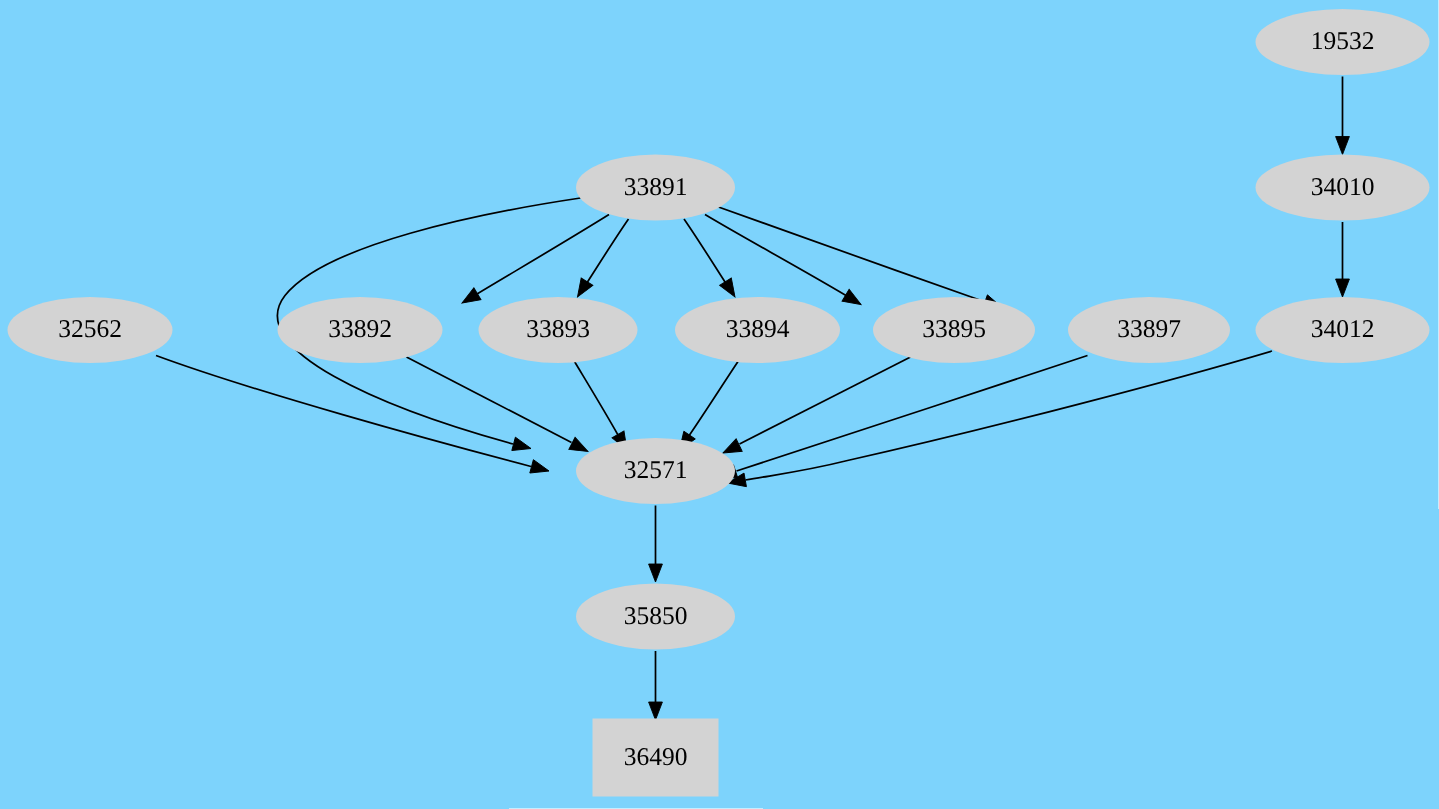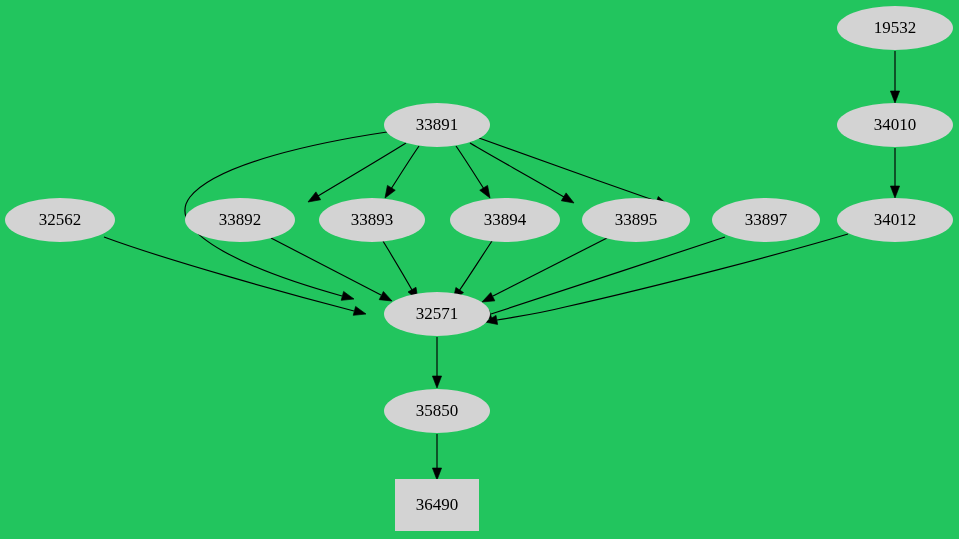--- a/index.html
+++ b/index.html
@@ -7,21 +7,21 @@
     padding: 0;
     background: #ffffff;
   }
   body {
     font-family: "Liberation Serif", "DejaVu Serif", serif;
   }
   #graph-canvas {
     position: relative;
     width: 959px;
     height: 539px;
-    background: #22c55e;
+    background: #7dd3fc;
     overflow: hidden;
   }
   #graph-svg {
     position: absolute;
     top: 0;
     left: 0;
     width: 959px;
     height: 539px;
   }
   .node-shape {

